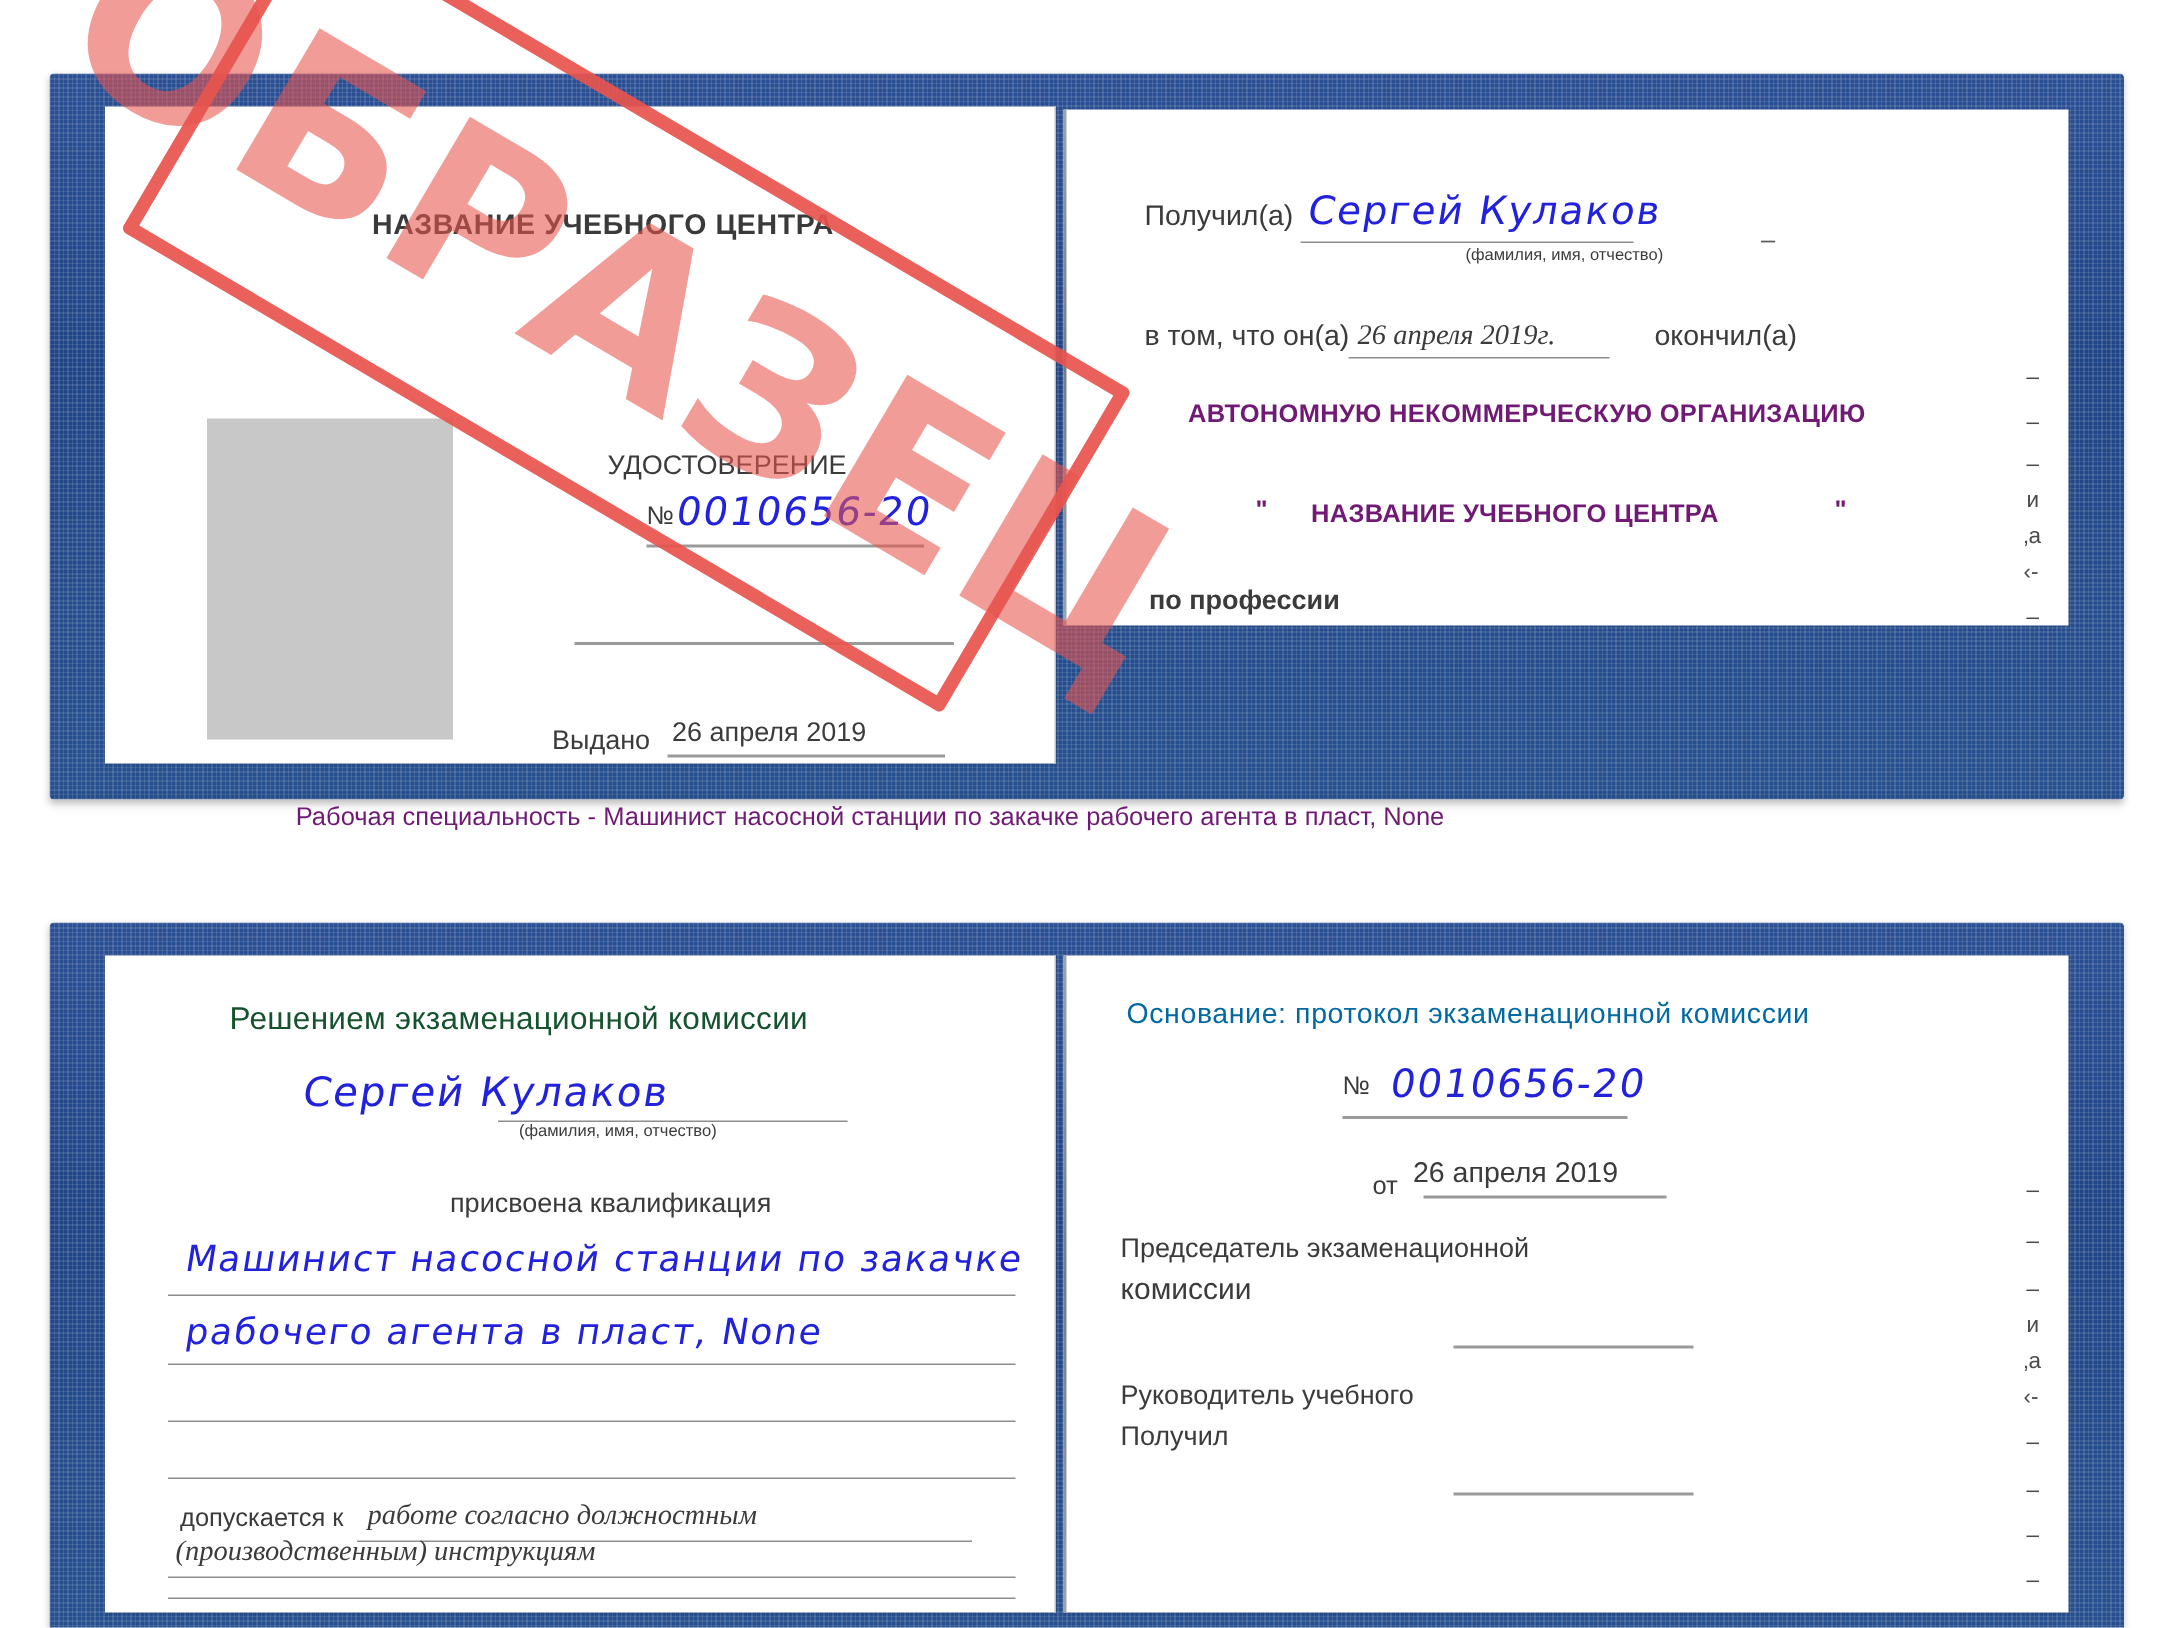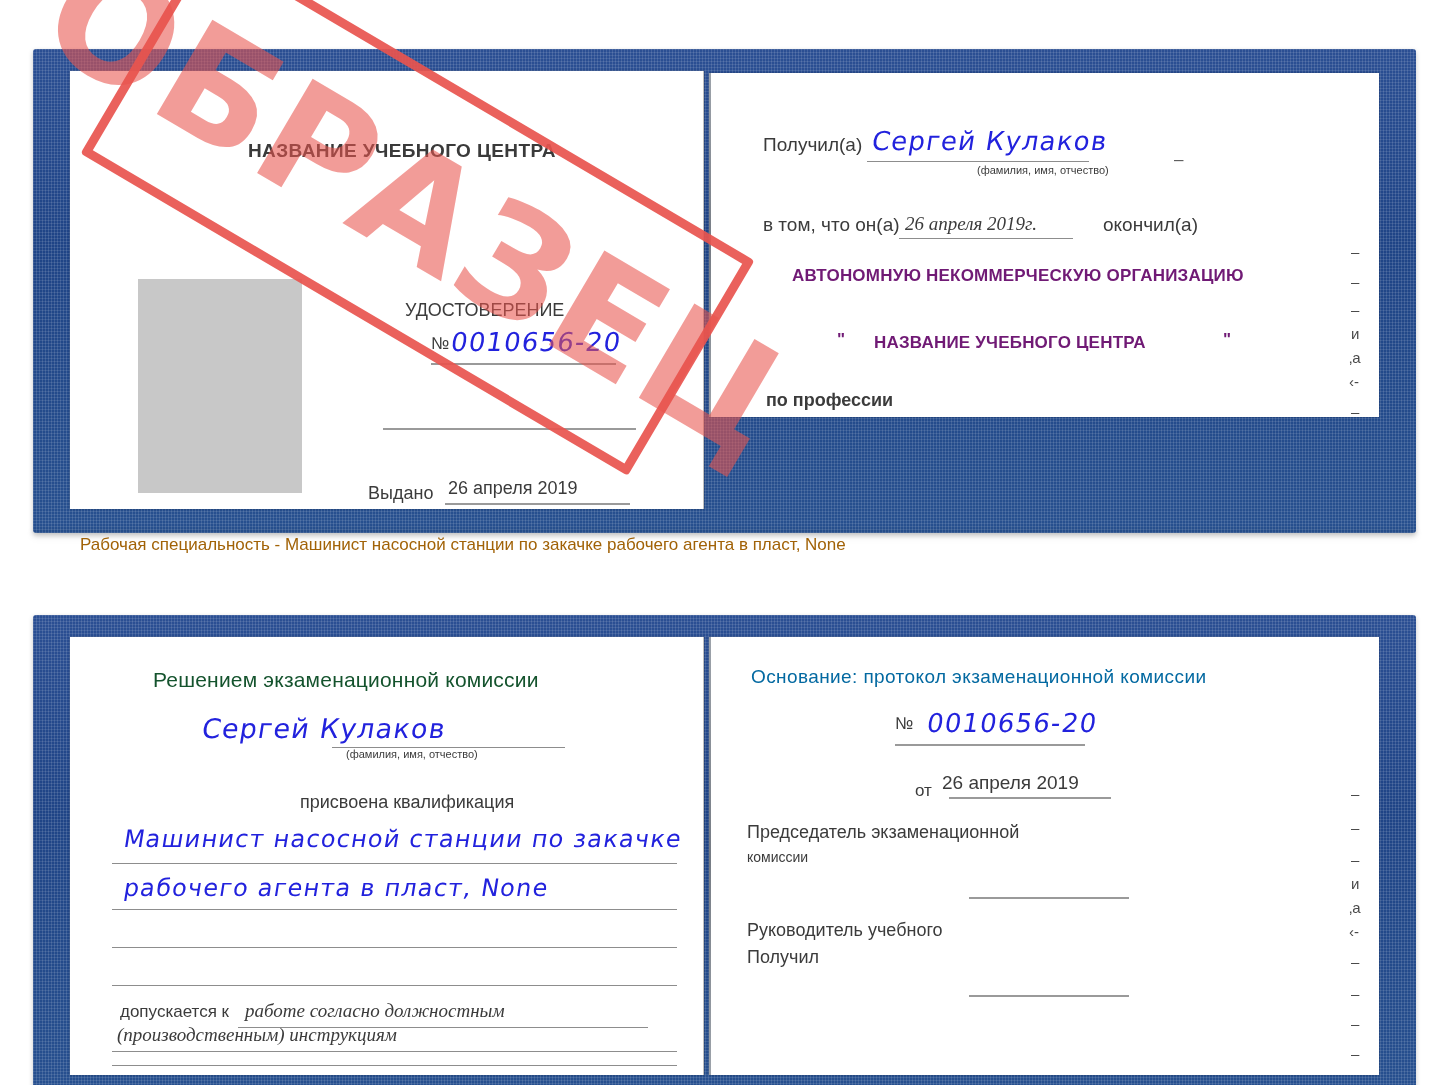--- a/index.html
+++ b/index.html
@@ -71,22 +71,23 @@
   .stamp-text{
     position:absolute;inset:0;
     display:flex;align-items:center;justify-content:center;
     font-family:"DejaVu Sans",sans-serif;
     font-weight:700;font-size:150px;letter-spacing:2px;
     color:rgba(232,84,78,.58);
   }
 
   
   .caption{
-    position:absolute;font-size:17px;color:#a16207;line-height:1.55;
+    position:absolute;font-size:17px;color:#701a75;line-height:1.55;
     width:1000px;
+    text-align:center;
   }
 </style>
 </head>
 <body>
 
 <div class="book" style="left:33px;top:12px;width:1383px;height:484px;">
 
   <div class="cover"></div>
 
   <div class="page left" style="left:37px;top:22px;width:633px;height:438px;">
@@ -192,21 +193,21 @@
 
     <div class="t lbl" style="left:186px;top:78px;font-size:17px;">№</div>
     <div class="t hand big" style="left:216px;top:73px;">0010656-20</div>
     <div class="rule" style="left:186px;top:107px;width:190px;"></div>
 
     <div class="t lbl" style="left:206px;top:145px;font-size:17px;">от</div>
     <div class="t" style="left:233px;top:136px;font-size:19px;color:#3b3b3b;">26 апреля 2019</div>
     <div class="rule" style="left:240px;top:160px;width:162px;"></div>
 
     <div class="t lbl" style="left:38px;top:186px;font-size:18px;">Председатель экзаменационной</div>
-    <div class="t lbl" style="left:38px;top:213px;font-size:14px;">комиссии</div>
+    <div class="t lbl" style="left:38px;top:213px;font-size:20px;">комиссии</div>
     <div class="rule" style="left:260px;top:260px;width:160px;"></div>
 
     <div class="t lbl" style="left:38px;top:284px;font-size:18px;">Руководитель учебного</div>
     <div class="t lbl" style="left:38px;top:311px;font-size:18px;">Получил</div>
     <div class="rule" style="left:260px;top:358px;width:160px;"></div>
 
     <div class="edge-frag" style="left:642px;top:148px;">–</div>
     <div class="edge-frag" style="left:642px;top:182px;">–</div>
     <div class="edge-frag" style="left:642px;top:214px;">–</div>
     <div class="edge-frag" style="left:642px;top:238px;">и</div>

